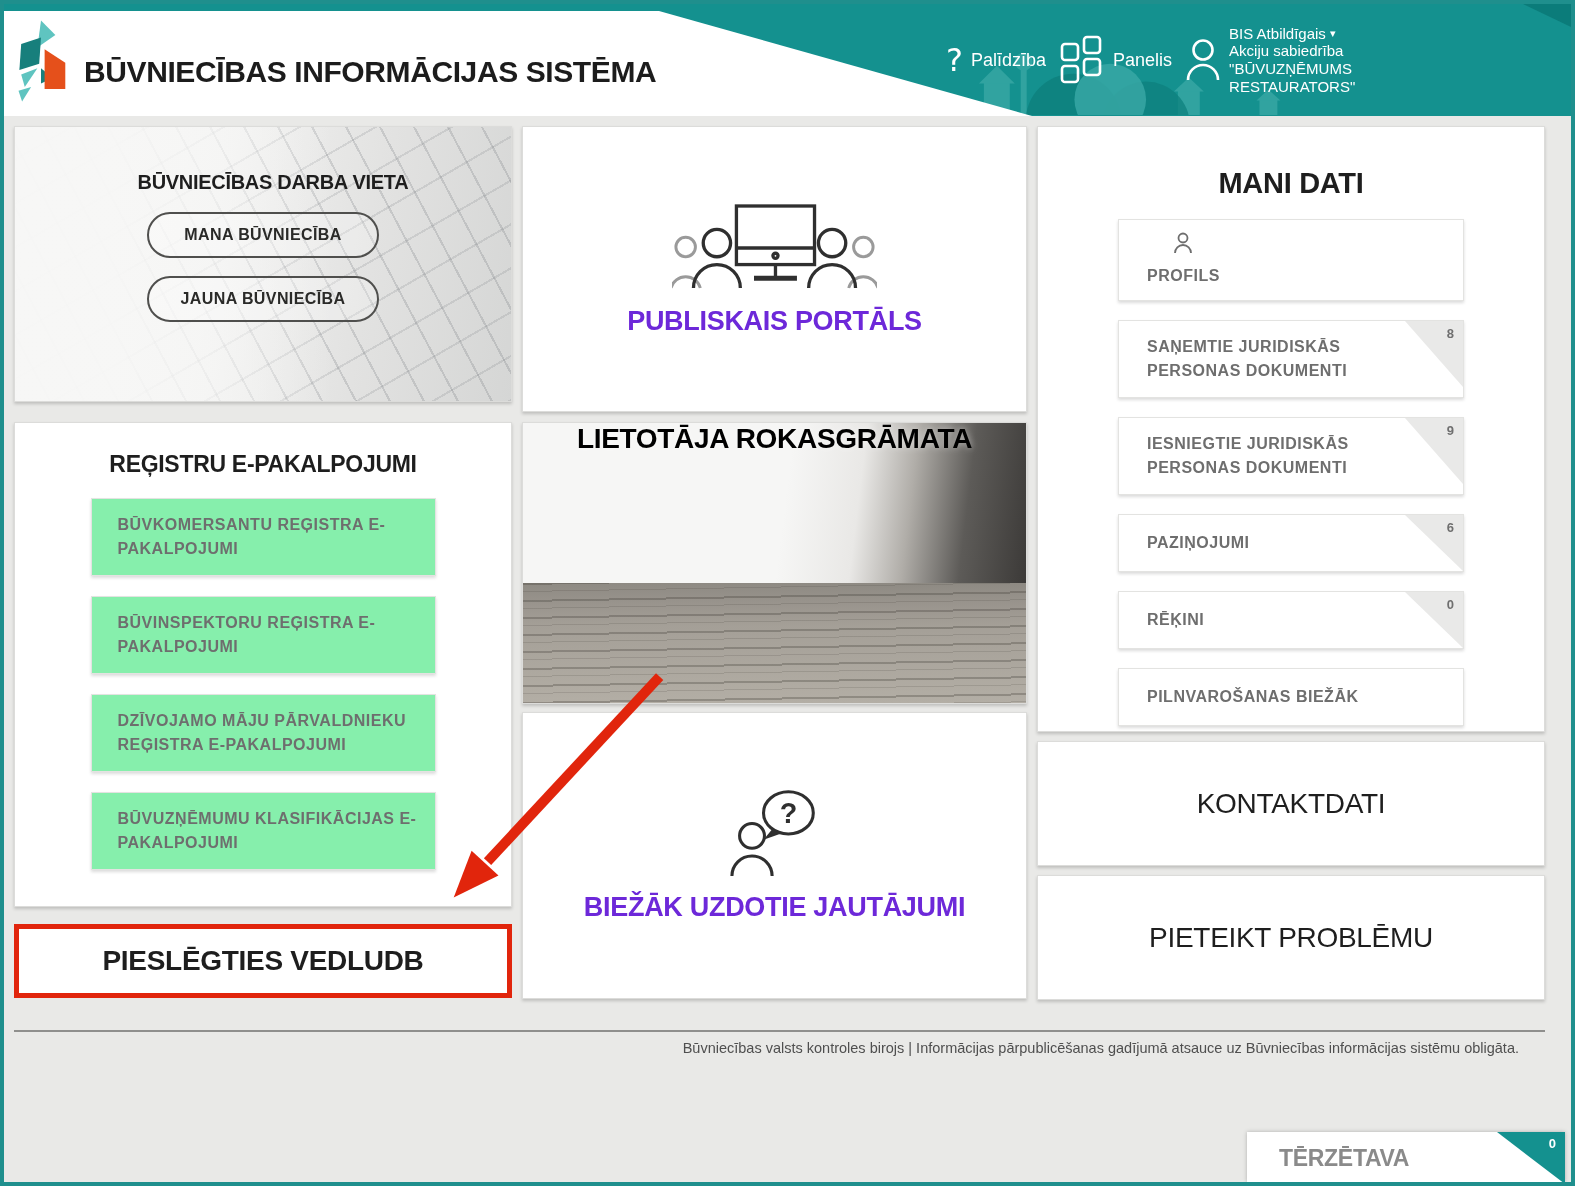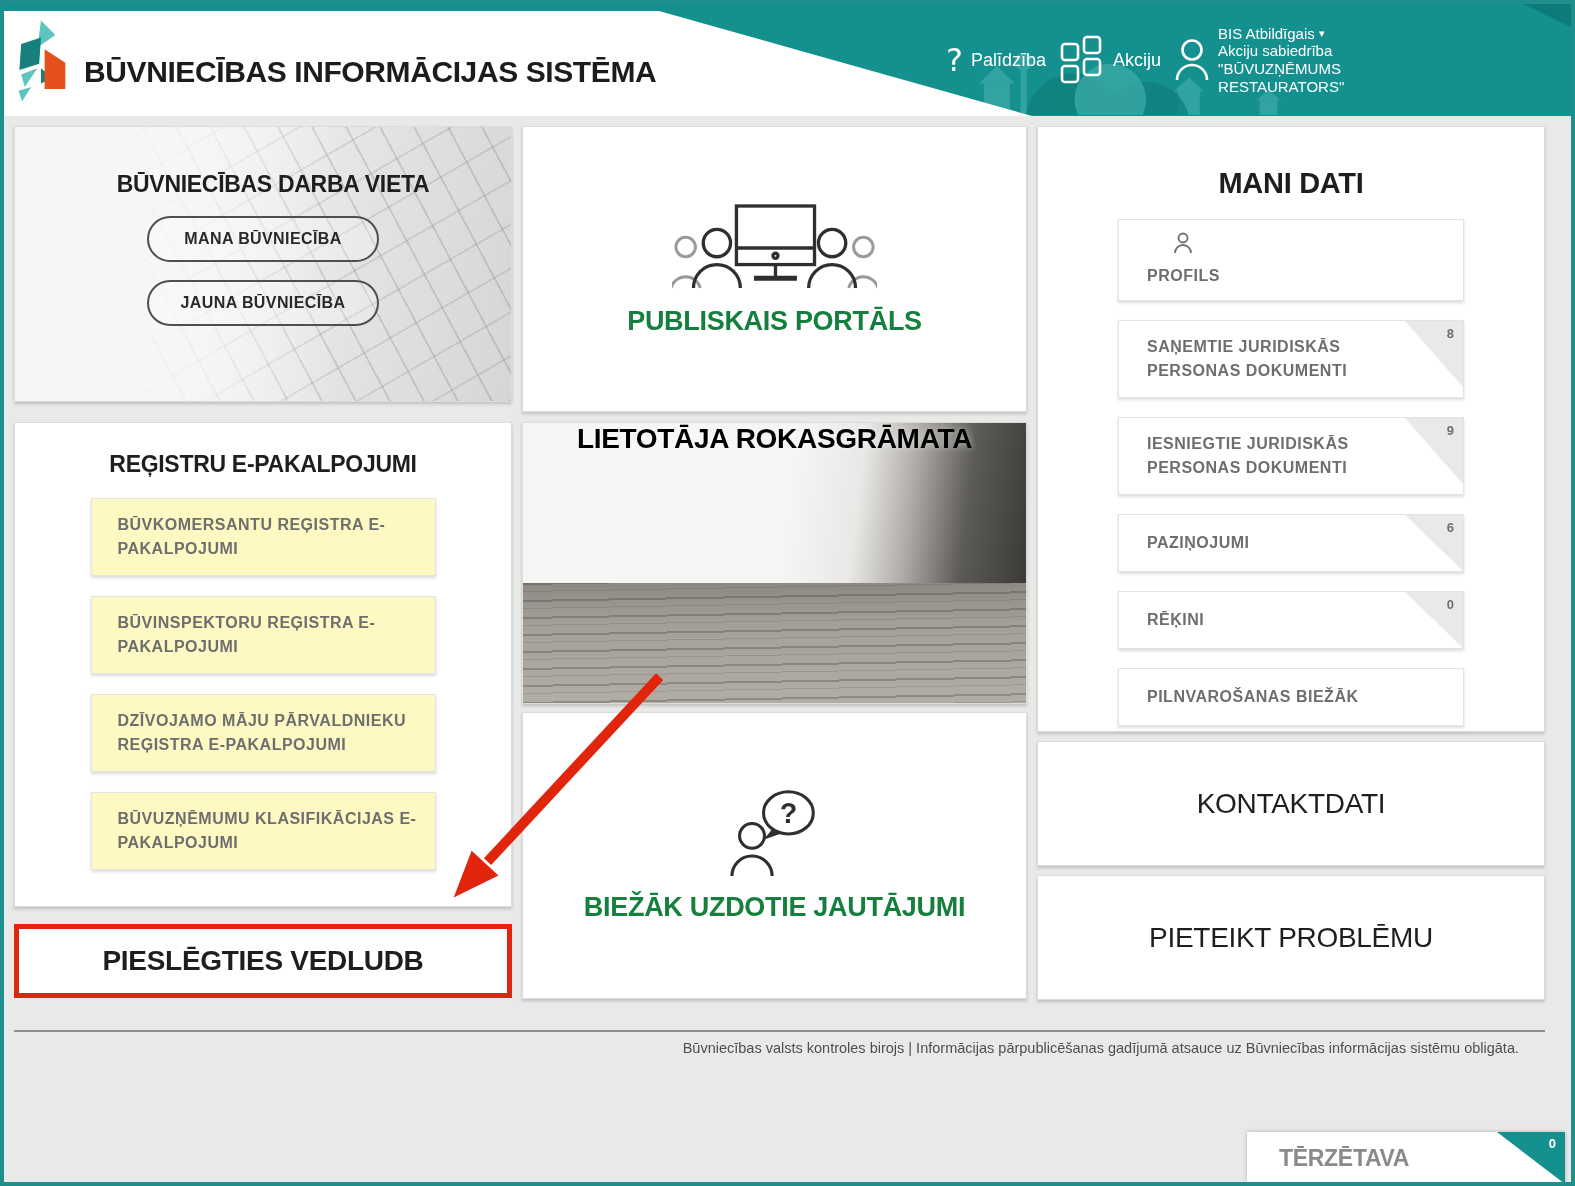--- a/index.html
+++ b/index.html
@@ -37,41 +37,41 @@
   
   .ws-card { height:276px; margin-bottom:20px; overflow:hidden;
              background:linear-gradient(100deg,#f7f7f6 0%,#f1f1f0 40%,#e2e2e1 70%,#d5d6d5 100%); }
   .ws-card::before { content:""; position:absolute; inset:0;
       background:
         repeating-linear-gradient(62deg, rgba(90,95,102,.20) 0 2px, transparent 2px 30px),
         repeating-linear-gradient(-30deg, rgba(90,95,102,.15) 0 2px, transparent 2px 38px); }
   .ws-card::after { content:""; position:absolute; inset:0;
       background:linear-gradient(90deg, rgba(247,247,246,.97) 0 20%, rgba(247,247,246,.72) 40%, rgba(247,247,246,0) 64%); }
   .ws-inner { position:relative; z-index:2; display:flex; flex-direction:column; align-items:center; }
-  .ws-title { font-size:23px; margin-top:44px;margin-left:20px; }
+  .ws-title { font-size:20px; margin-top:44px;margin-left:20px; }
   .pill { width:232px; height:46px; margin-top:18px; border:2px solid #4f4f4d; border-radius:24px;
           background:rgba(255,255,255,.25); display:flex; align-items:center; justify-content:center;
           font-size:16px; font-weight:700; letter-spacing:.4px; color:#2a2a28; cursor:pointer; }
   .pill:first-of-type { margin-top:14px; }
 
   .reg-card { height:485px; margin-bottom:17px; }
   .reg-title { font-size:23px; padding-top:28px; }
-  .svc-item { width:345px; margin:20px auto 0; min-height:78px; background:#fef9c3;
+  .svc-item { width:345px; margin:20px auto 0; min-height:78px; background:#86efac;
               border:1px solid #e3e3e1; box-shadow:0 2px 3px rgba(0,0,0,.14);
               display:flex; align-items:center; padding:10px 14px 10px 26px; cursor:pointer; }
   .svc-label { font-size:16px; font-weight:700; letter-spacing:.5px; color:#6e6e6e; line-height:1.5; }
 
   .vedludb { height:74px; border:5px solid #e1250c; box-shadow:none; display:flex;
              align-items:center; justify-content:center; cursor:pointer; }
   .vedludb-label { font-size:28px; font-weight:700; letter-spacing:-0.3px; color:#1e1e1e; }
 
   
   .tile { display:flex; flex-direction:column; align-items:center; justify-content:center; cursor:pointer; }
   .portal-card { height:286px; margin-bottom:10px; }
-  .tile-label { font-size:27px; font-weight:700; letter-spacing:-0.3px; color:#15803d; margin-top:14px; }
+  .tile-label { font-size:27px; font-weight:700; letter-spacing:-0.3px; color:#6d28d9; margin-top:14px; }
 
   .manual-card { height:282px; margin-bottom:8px; overflow:hidden; background:#9b968e; }
   .manual-card::before { content:""; position:absolute; left:0; right:0; top:0; height:57%;
       background:linear-gradient(97deg,#f6f6f5 0 52%,#e9e8e6 66%,#b0ada8 76%,#5d5b58 87%,#3c3a38 100%);
       border-bottom:5px solid #454442; }
   .manual-card::after { content:""; position:absolute; left:0; right:0; bottom:0; height:43%;
       background:
         repeating-linear-gradient(179deg, rgba(62,58,52,.30) 0 2px, transparent 2px 8px, rgba(62,58,52,.16) 8px 9px, transparent 9px 17px),
         linear-gradient(180deg,#8e8a83 0,#a49f97 35%,#b3aea5 100%); }
   .manual-label { position:relative; z-index:2; font-size:28px; font-weight:700; letter-spacing:-0.3px;
@@ -154,21 +154,21 @@
         <span class="qmark">?</span>
         <span class="nav-label">Palīdzība</span>
       </div>
       <div class="nav-item">
         <svg width="46" height="50" viewBox="0 0 44 50" fill="none" stroke="#ffffff" stroke-width="2.6">
           <rect x="2" y="9" width="16" height="16" rx="3"></rect>
           <rect x="24" y="2" width="16" height="16" rx="3"></rect>
           <rect x="2" y="31" width="16" height="16" rx="3"></rect>
           <rect x="24" y="24" width="16" height="16" rx="3"></rect>
         </svg>
-        <span class="nav-label">Akciju</span>
+        <span class="nav-label">Panelis</span>
       </div>
       <div class="nav-item">
         <svg width="36" height="42" viewBox="0 0 36 42" fill="none" stroke="#ffffff" stroke-width="2.6">
           <circle cx="18" cy="11" r="9.5"></circle>
           <path d="M3 41 a15 15 0 0 1 30 0"></path>
         </svg>
         <div class="user-text">
           <div>
             <span>BIS Atbildīgais</span>
             <span class="caret">▾</span>

